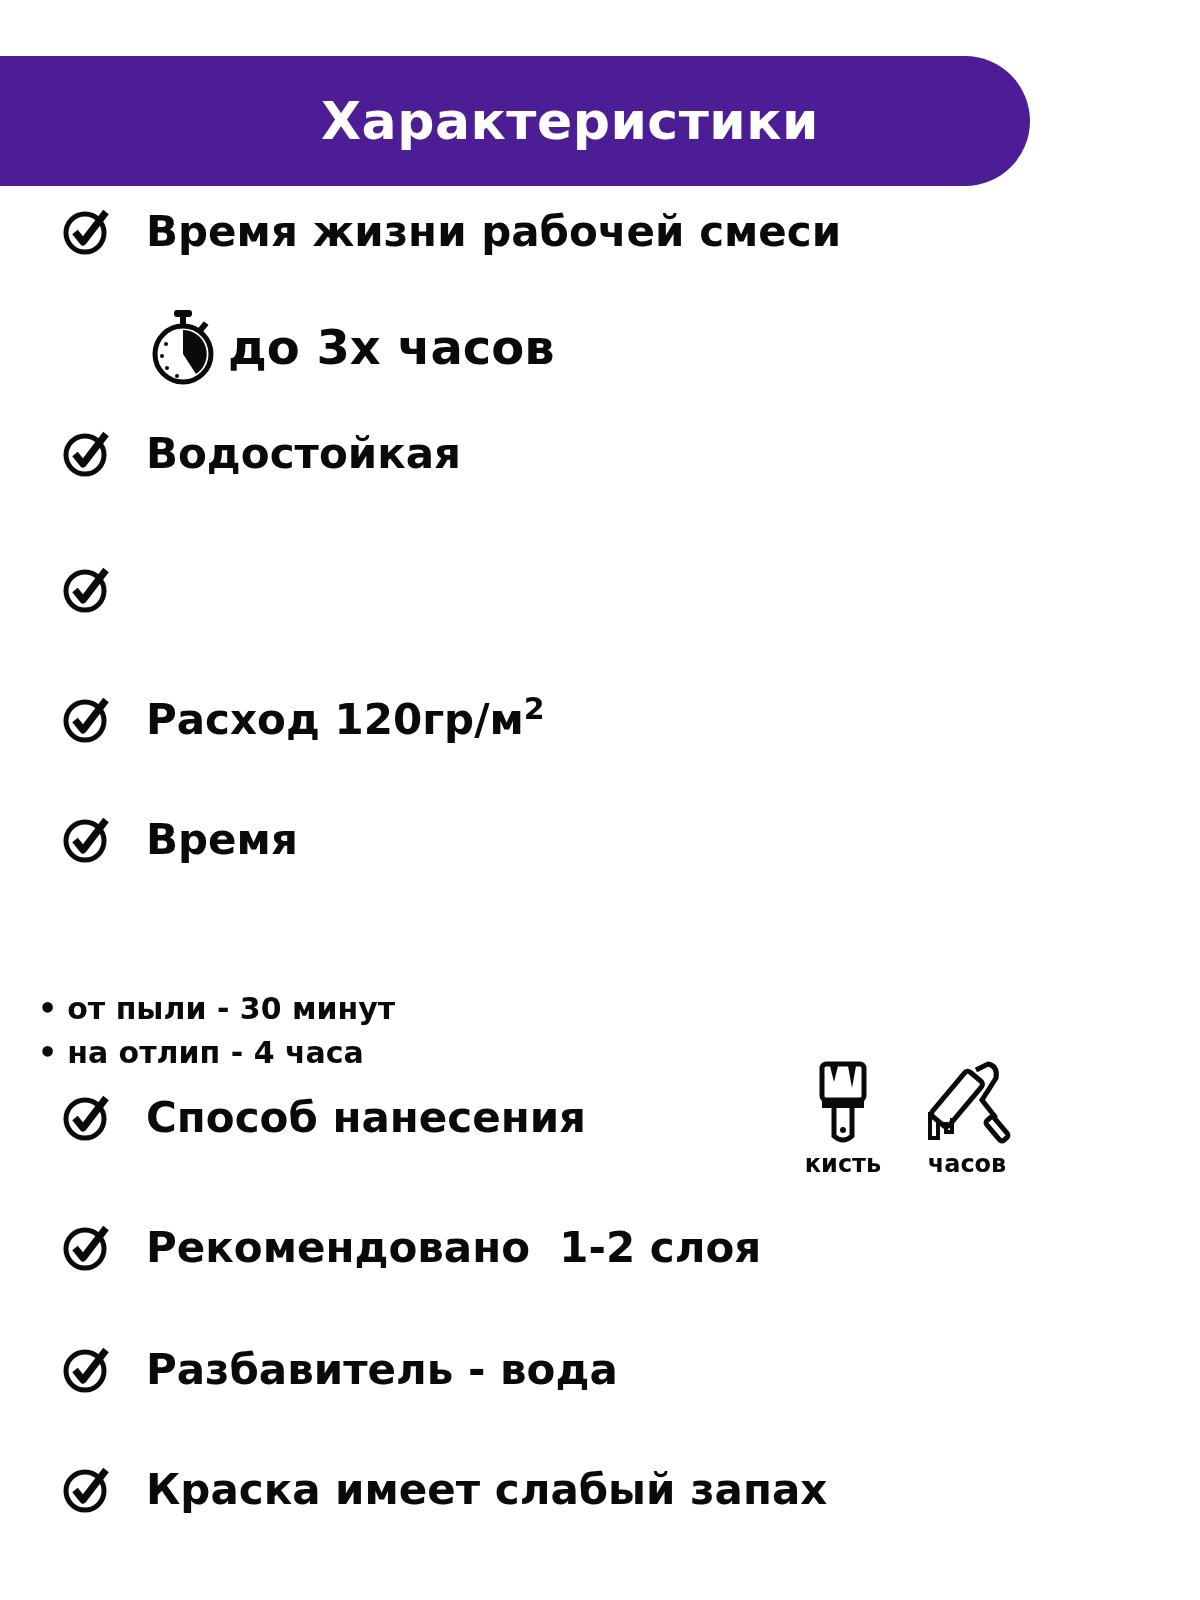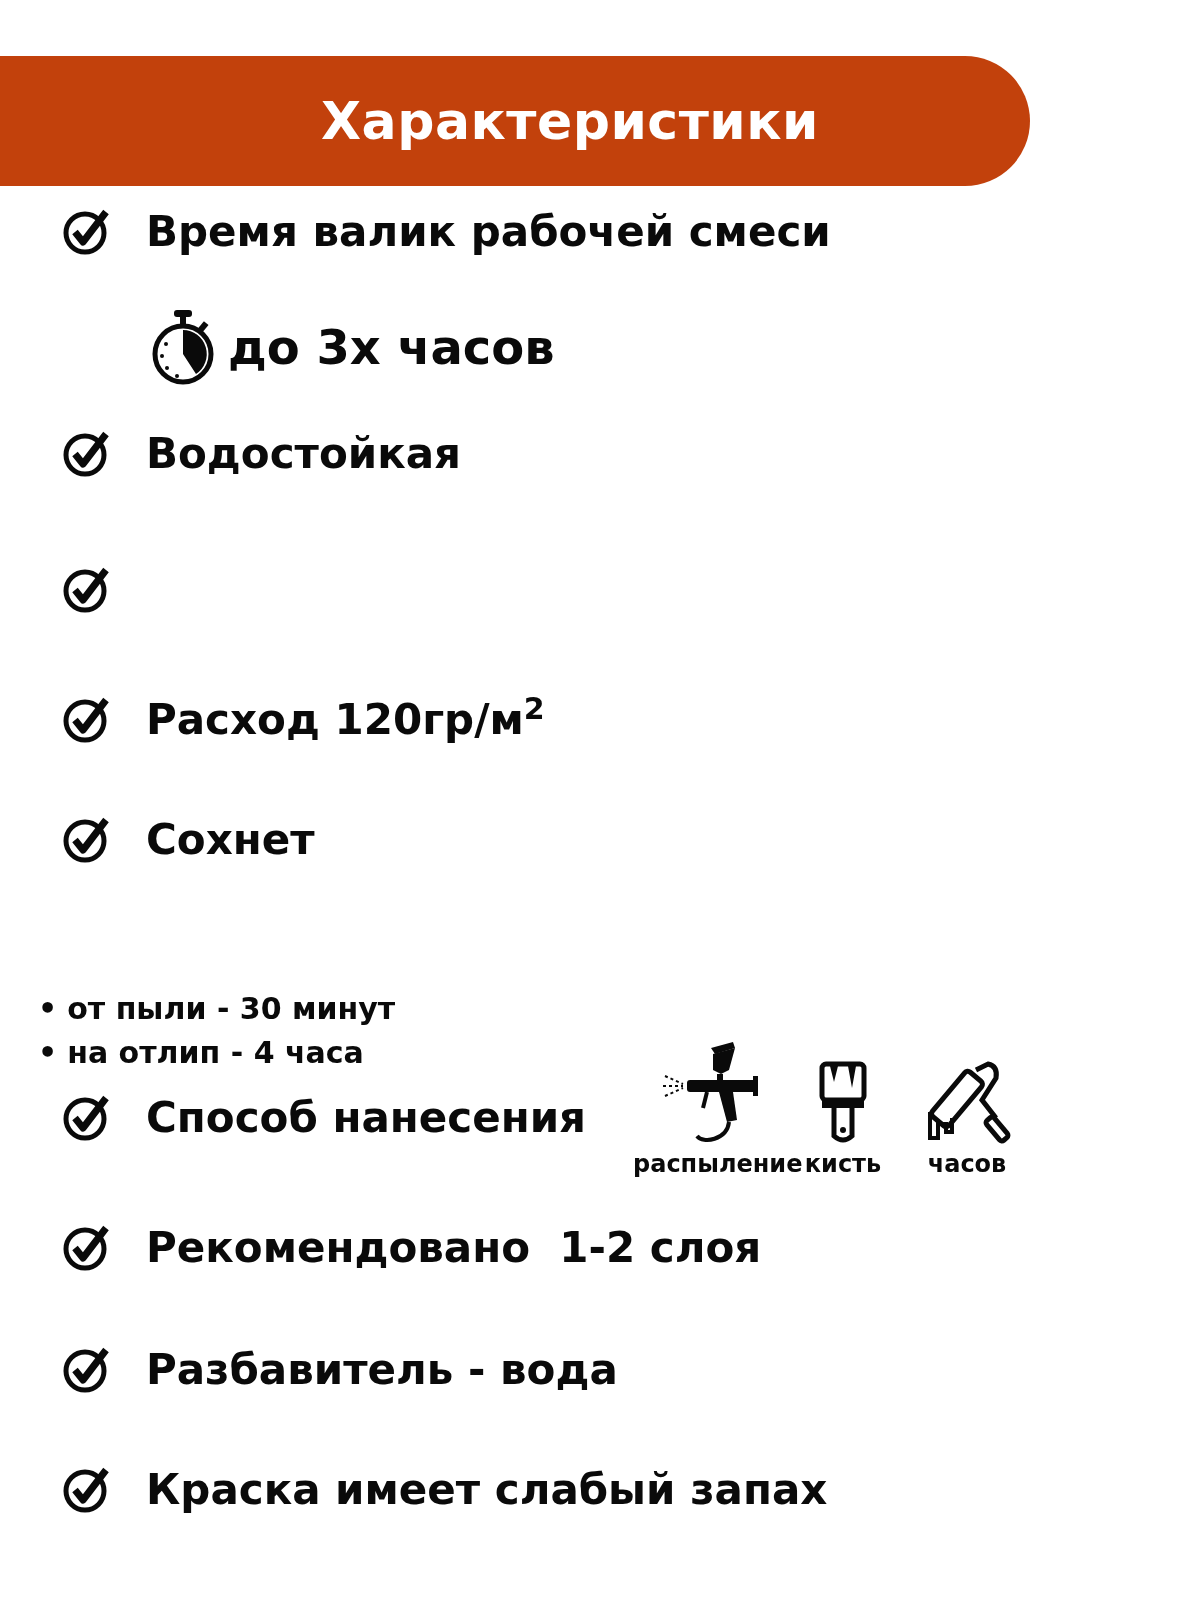--- a/index.html
+++ b/index.html
@@ -1,19 +1,19 @@
 <!DOCTYPE html>
 <html><head>
 <meta charset="utf-8">
 <style>
   html, body { margin:0; padding:0; background:#ffffff; }
   body { width:1200px; height:1600px; position:relative; overflow:hidden;
          font-family:"DejaVu Sans", sans-serif; color:#0a0a0a; }
   .banner { position:absolute; left:0; top:56px; width:1030px; height:130px;
-            background:#c2410c; border-radius:0 68px 68px 0;
+            background:#4c1d95; border-radius:0 68px 68px 0;
             display:flex; align-items:center; justify-content:center; }
   .banner-title { color:#ffffff; font-weight:bold; font-size:52px; letter-spacing:0.5px; margin-left:110px; }
   .row { position:absolute; left:62px; display:flex; align-items:center; }
   .check { width:50px; height:50px; margin-right:34px; flex:0 0 auto; }
   .label { font-weight:bold; font-size:42px; white-space:nowrap; }
   .sup { font-size:30px; vertical-align:super; line-height:0; }
   .sub-row { position:absolute; left:150px; top:308px; display:flex; align-items:center; }
   .timer { width:66px; height:78px; margin-right:12px; }
   .sub-label { font-weight:bold; font-size:48px; }
   .bullets { position:absolute; left:38px; top:987px; }
@@ -29,21 +29,21 @@
 
 <div class="banner">
   <span class="banner-title">Характеристики</span>
 </div>
 
 <div class="row" style="top:206px;">
   <svg class="check" viewBox="0 0 50 50">
       <circle cx="23" cy="27" r="19" fill="none" stroke="#0a0a0a" stroke-width="5"></circle>
       <path d="M13 26 L21 36 L44 6" fill="none" stroke="#0a0a0a" stroke-width="7" stroke-linejoin="round"></path>
     </svg>
-  <span class="label">Время валик рабочей смеси</span>
+  <span class="label">Время жизни рабочей смеси</span>
 </div>
 
 <div class="sub-row">
   <svg class="timer" viewBox="0 0 66 78">
     <rect x="24" y="2" width="18" height="7" rx="3" fill="#0a0a0a"></rect>
     <rect x="30" y="8" width="6" height="8" fill="#0a0a0a"></rect>
     <rect x="50" y="14" width="6" height="10" fill="#0a0a0a" transform="rotate(40 53 19)"></rect>
     <circle cx="33" cy="46" r="28" fill="none" stroke="#0a0a0a" stroke-width="5"></circle>
     <path d="M33 22 A24 24 0 0 1 46 66 L33 46 Z" fill="#0a0a0a"></path>
     <circle cx="16" cy="36" r="2" fill="#0a0a0a"></circle>
@@ -75,51 +75,37 @@
       <path d="M13 26 L21 36 L44 6" fill="none" stroke="#0a0a0a" stroke-width="7" stroke-linejoin="round"></path>
     </svg>
   <span class="label"><span>Расход 120гр/м</span><span class="sup">2</span></span>
 </div>
 
 <div class="row" style="top:814px;">
   <svg class="check" viewBox="0 0 50 50">
       <circle cx="23" cy="27" r="19" fill="none" stroke="#0a0a0a" stroke-width="5"></circle>
       <path d="M13 26 L21 36 L44 6" fill="none" stroke="#0a0a0a" stroke-width="7" stroke-linejoin="round"></path>
     </svg>
-  <span class="label">Сохнет</span>
+  <span class="label">Время</span>
 </div>
 
 <div class="bullets">
   <div class="bullet">от пыли - 30 минут</div>
   <div class="bullet">на отлип - 4 часа</div>
 </div>
 
 <div class="row" style="top:1092px;">
   <svg class="check" viewBox="0 0 50 50">
       <circle cx="23" cy="27" r="19" fill="none" stroke="#0a0a0a" stroke-width="5"></circle>
       <path d="M13 26 L21 36 L44 6" fill="none" stroke="#0a0a0a" stroke-width="7" stroke-linejoin="round"></path>
     </svg>
   <span class="label">Способ нанесения</span>
 </div>
 
 <div class="methods">
-  <div class="method" style="left:-2px; top:-50px; width:160px;">
-    <svg width="100" height="106" viewBox="0 0 100 106">
-      <path d="M48 8 L70 2 L72 8 L52 14 Z" fill="#0a0a0a"></path>
-      <path d="M50 14 L72 8 L66 30 L58 34 L50 30 Z" fill="#0a0a0a"></path>
-      <rect x="54" y="34" width="6" height="6" fill="#0a0a0a"></rect>
-      <rect x="24" y="40" width="70" height="12" rx="3" fill="#0a0a0a"></rect>
-      <rect x="90" y="36" width="5" height="20" fill="#0a0a0a"></rect>
-      <path d="M56 52 L70 52 L74 80 L64 82 Z" fill="#0a0a0a"></path>
-      <path d="M44 52 L40 68" stroke="#0a0a0a" stroke-width="4"></path>
-      <path d="M66 82 C64 100 40 104 34 96" fill="none" stroke="#0a0a0a" stroke-width="4"></path>
-      <path d="M2 36 L20 44 M0 46 L20 46 M2 56 L20 48" stroke="#0a0a0a" stroke-width="2" stroke-dasharray="3 3"></path>
-    </svg>
-    <div class="method-label">распыление</div>
-  </div>
   <div class="method" style="left:168px; top:-30px; width:80px;">
     <svg width="50" height="86" viewBox="0 0 50 86">
       <rect x="4" y="4" width="42" height="36" rx="4" fill="none" stroke="#0a0a0a" stroke-width="5"></rect>
       <path d="M12 6 L16 22 L20 6 M30 6 L34 28 L38 6" fill="#0a0a0a"></path>
       <rect x="4" y="40" width="42" height="8" fill="#0a0a0a"></rect>
       <path d="M16 48 L16 76 Q25 84 34 76 L34 48" fill="none" stroke="#0a0a0a" stroke-width="5"></path>
       <circle cx="25" cy="70" r="3" fill="#0a0a0a"></circle>
     </svg>
     <div class="method-label">кисть</div>
   </div>

